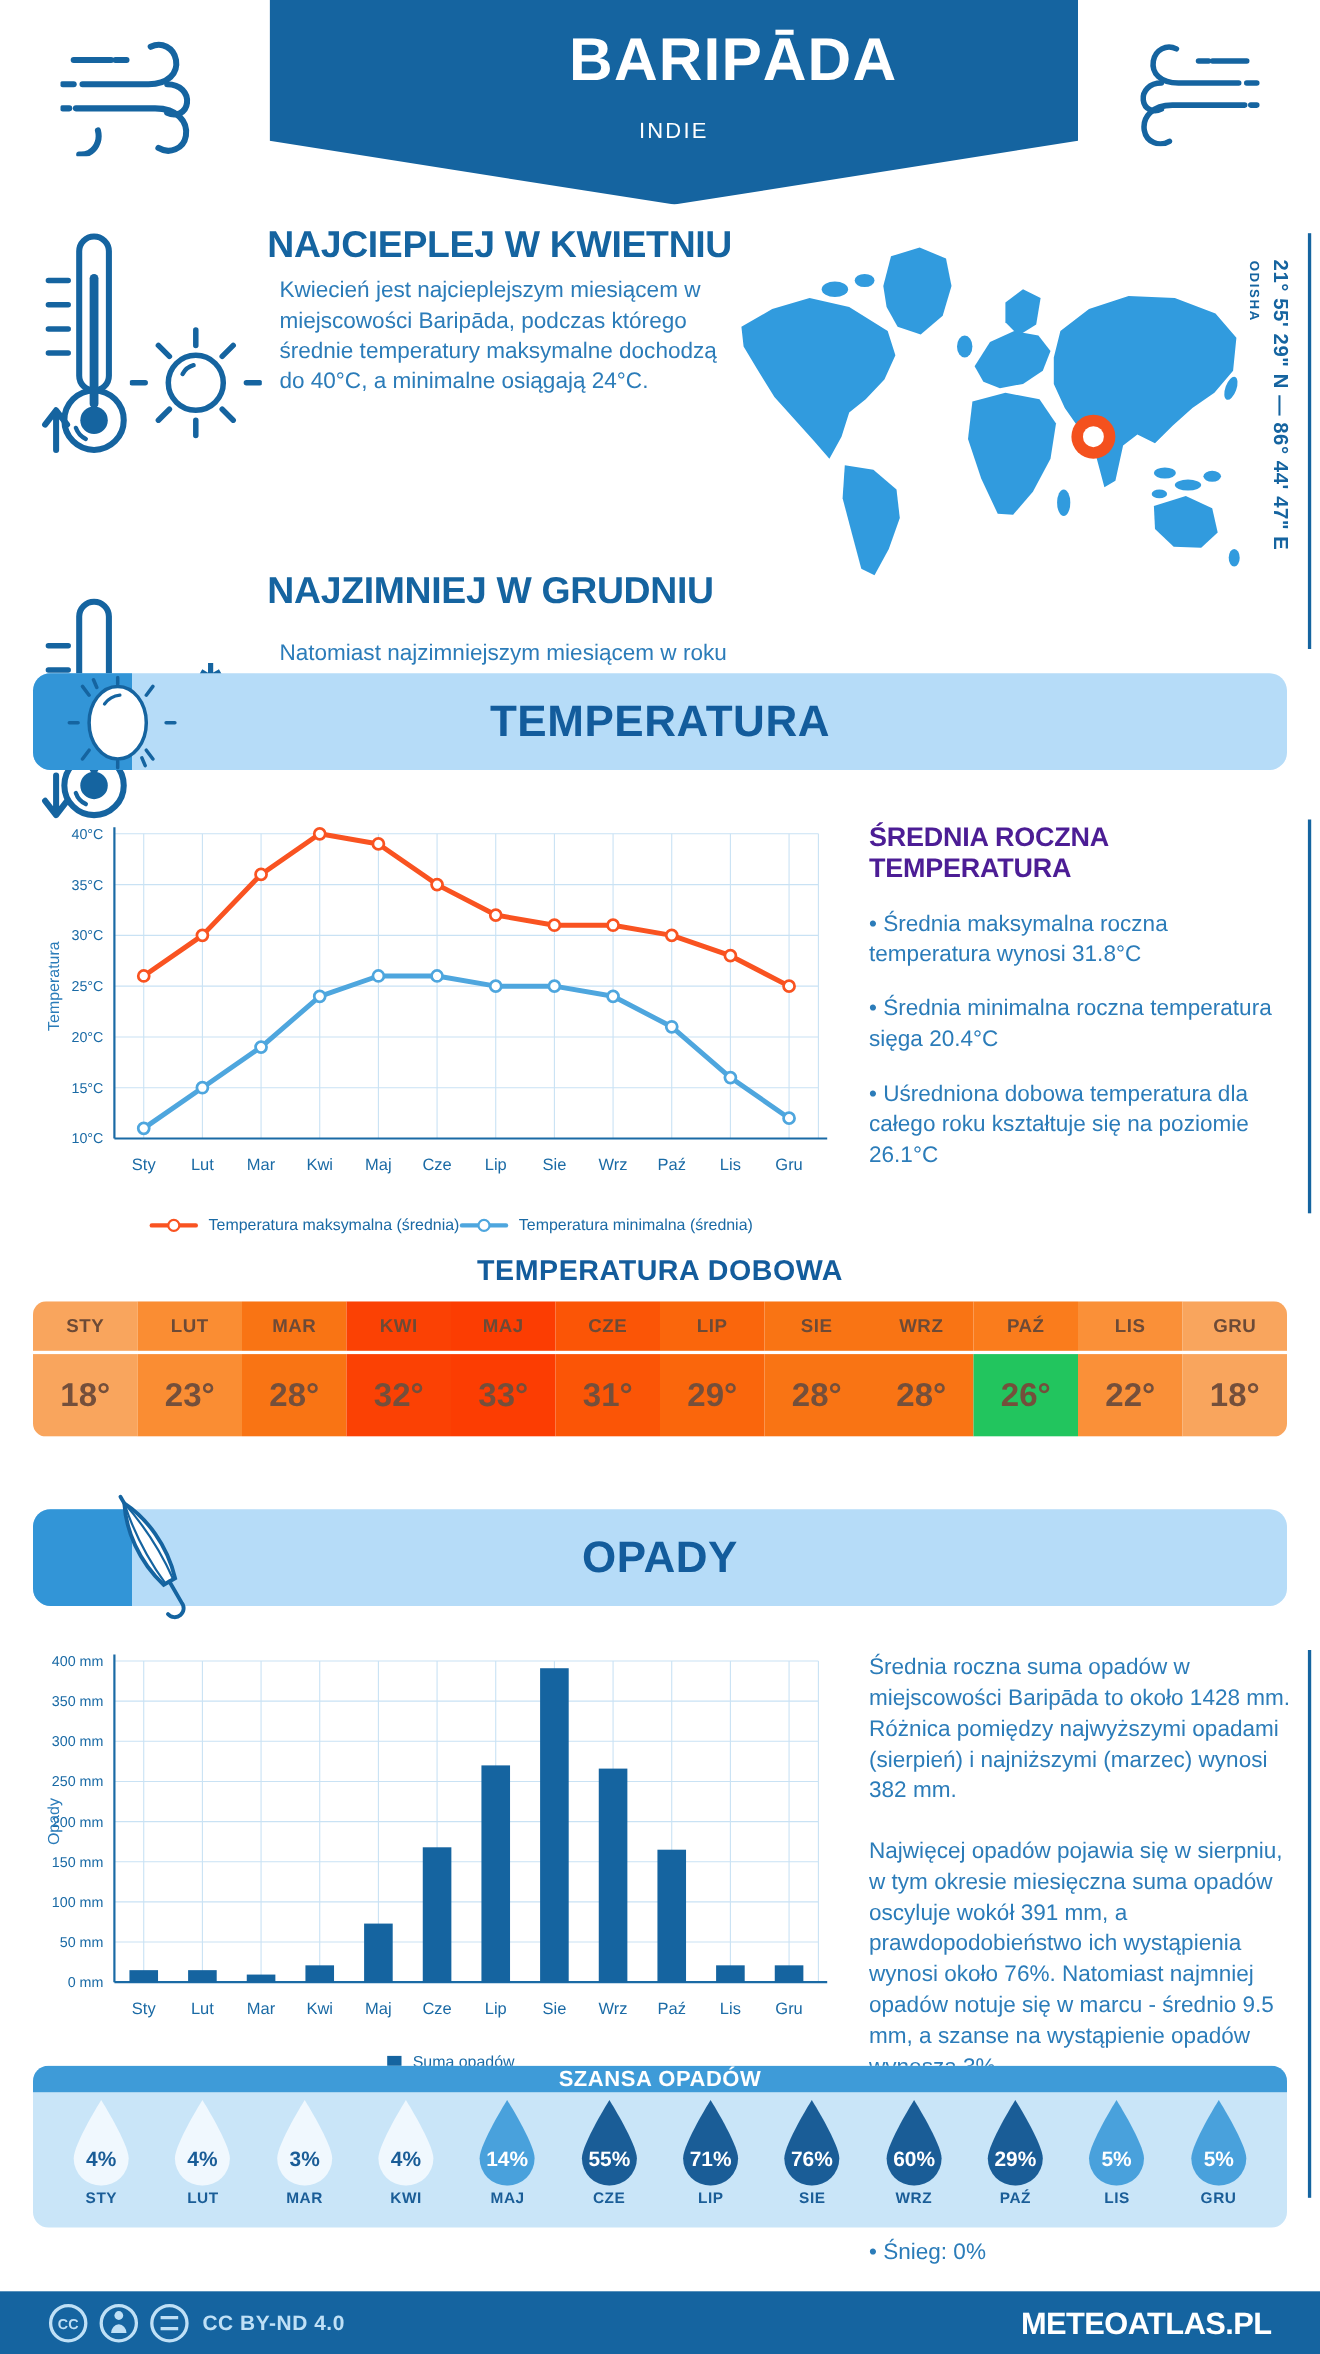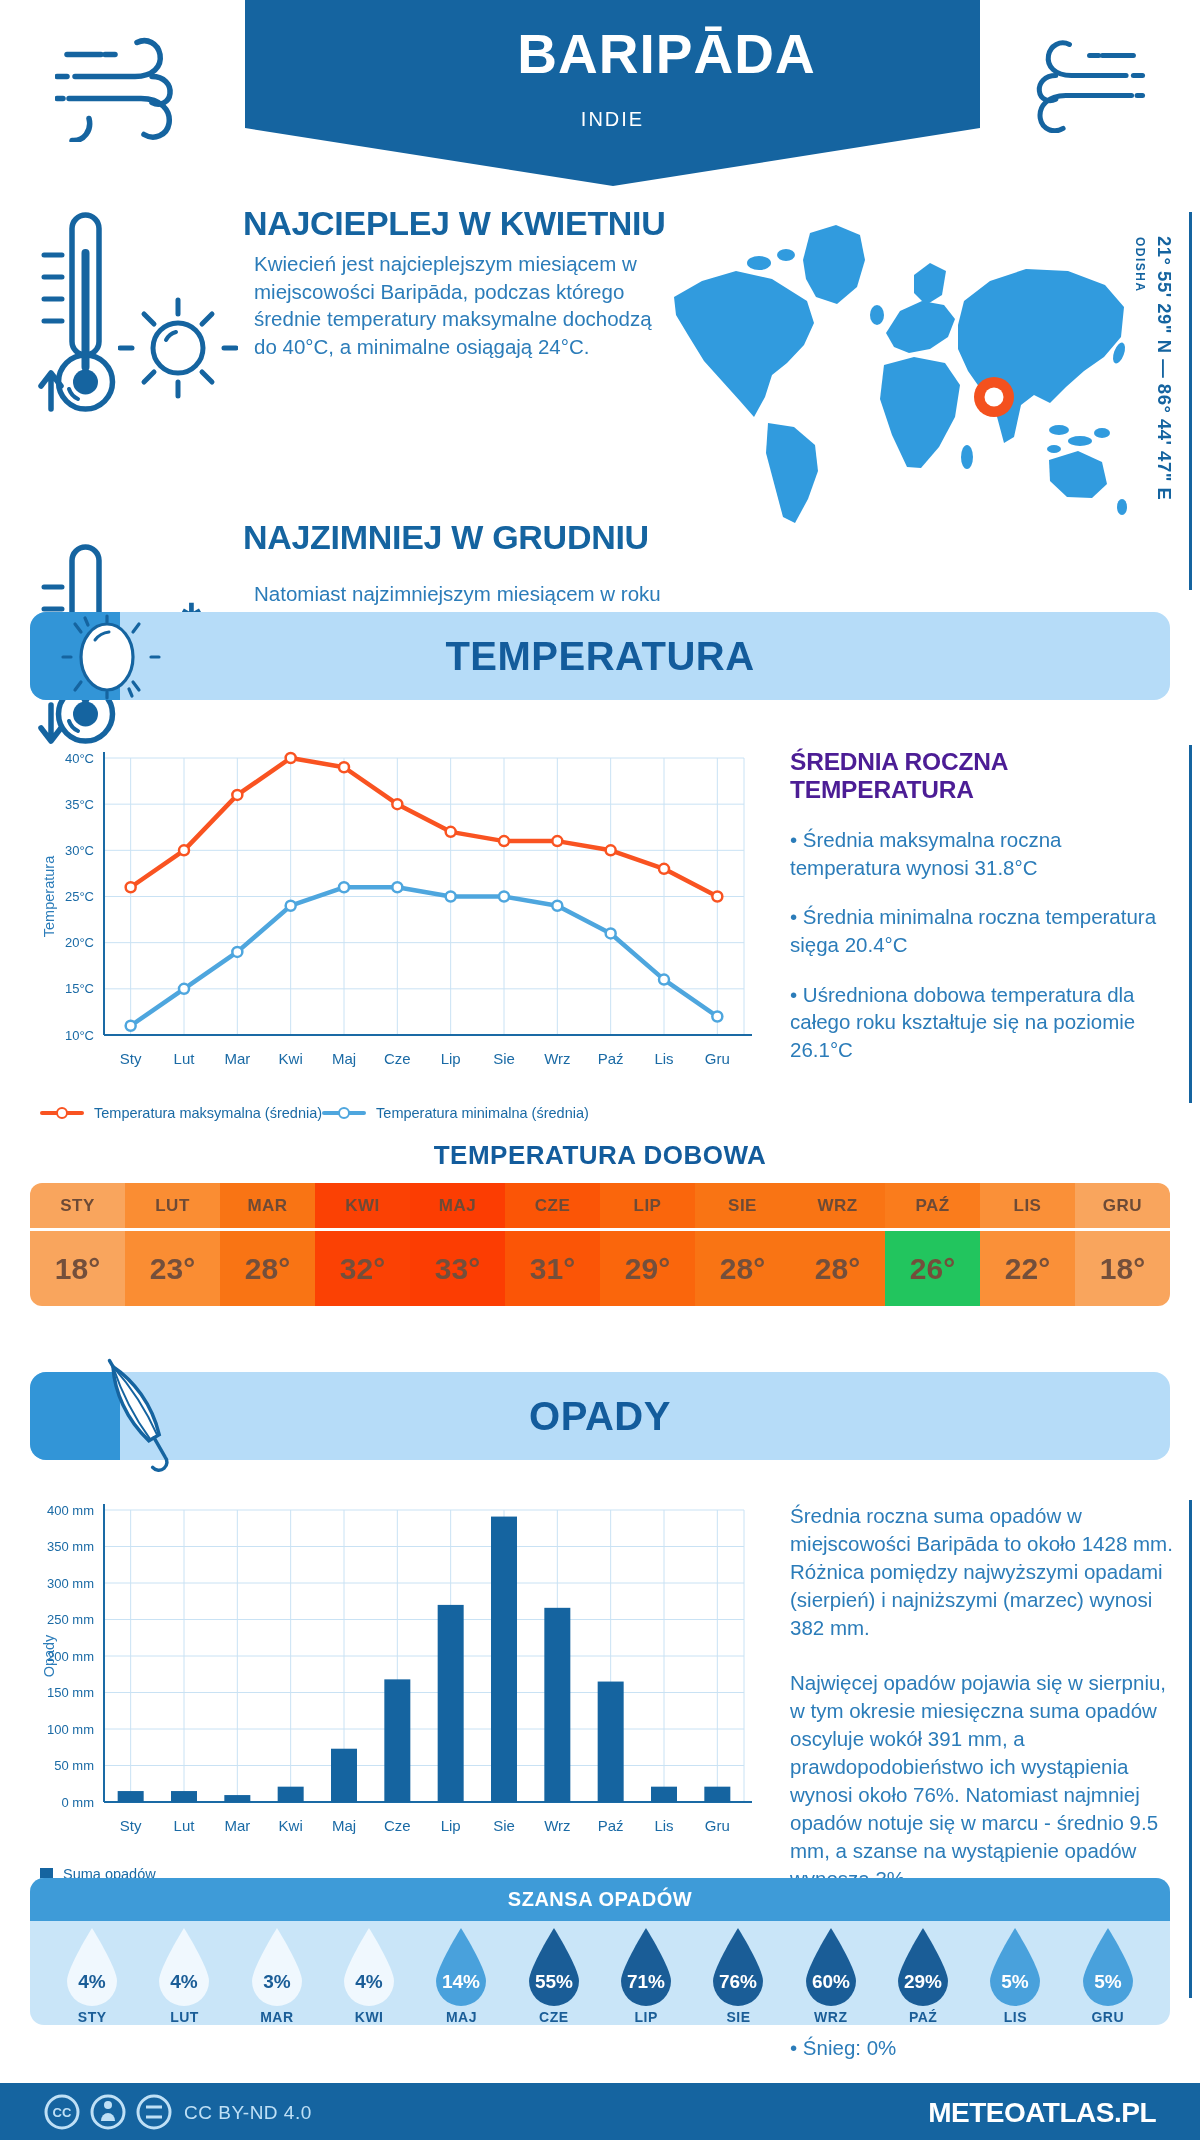--- a/index.html
+++ b/index.html
@@ -32,21 +32,21 @@
   .vsep{position:absolute;left:1189px;width:3px;background:#1564A0;}
 
   
   .sec-banner{position:absolute;left:30px;width:1140px;height:88px;background:#B6DCF8;border-radius:16px;}
   .sec-square{position:absolute;left:30px;width:90px;height:88px;background:#3295D7;border-radius:16px 0 0 16px;}
   .sec-title{position:absolute;left:30px;width:1140px;height:88px;display:flex;align-items:center;
     justify-content:center;color:#135C9C;font-size:40px;font-weight:700;letter-spacing:0.5px;}
 
   
   .chart{position:absolute;left:40px;width:740px;}
-  .legend{display:flex;justify-content:flex-start;margin-top:20px;}
+  .legend{display:flex;justify-content:center;margin-top:20px;}
   .legend-item{display:flex;align-items:center;gap:10px;}
   .legend-line{width:44px;height:4px;border-radius:2px;position:relative;display:inline-block;}
   .legend-dot{position:absolute;left:50%;top:50%;transform:translate(-50%,-50%);width:8px;height:8px;
     background:#fff;border:2.5px solid #000;border-radius:50%;}
   .legend-sq{width:13px;height:13px;display:inline-block;}
   .legend-label{color:#1A6AA5;font-size:14.5px;}
 
   
   .side-h{color:#4c1d95;font-size:24.5px;font-weight:700;letter-spacing:-0.2px;}
   .side-block{position:absolute;left:790px;width:384px;}
@@ -61,29 +61,29 @@
   .hm-row.months{height:45px;}
   .hm-row.vals{height:75px;}
   .hm-gap{height:3px;background:#fff;}
   .hm-cell{flex:1;display:flex;align-items:center;justify-content:center;}
   .hm-cell.m{color:#6D4A36;font-size:17px;font-weight:700;letter-spacing:0.5px;}
   .hm-cell.v{color:#744F3B;font-size:30px;font-weight:700;}
 
   
   #rain-panel{position:absolute;left:30px;top:1878px;width:1140px;height:147px;border-radius:14px;
     background:#C9E5F8;overflow:hidden;}
-  #rain-header{height:43px;background:#3E9BD8;display:flex;align-items:center;justify-content:center;
+  #rain-header{height:24px;background:#3E9BD8;display:flex;align-items:center;justify-content:center;
     color:#fff;font-size:20px;font-weight:700;letter-spacing:0.5px;}
   #drops{display:flex;padding:5px 16px 0 16px;}
   .drop-col{flex:1;display:flex;flex-direction:column;align-items:center;}
   .drop-month{margin-top:3px;color:#1A5D97;font-size:14px;font-weight:700;letter-spacing:0.5px;}
 
   
   #footer{position:absolute;left:0;top:2083px;width:1200px;height:57px;background:#1564A0;}
-  .license{position:absolute;left:184px;top:2102px;color:#BFE0F6;font-size:19px;font-weight:400;letter-spacing:0.5px;}
+  .license{position:absolute;left:184px;top:2102px;color:#BFE0F6;font-size:19px;font-weight:700;letter-spacing:0.5px;}
   .brand{position:absolute;right:44px;top:2097px;color:#fff;font-size:28px;font-weight:700;letter-spacing:-0.5px;}
 </style>
 </head>
 <body>
 
 <div id="app">
 
   <div class="banner-shape"></div>
   <div class="hdr-title">BARIPĀDA</div>
   <div class="hdr-sub">INDIE</div>

